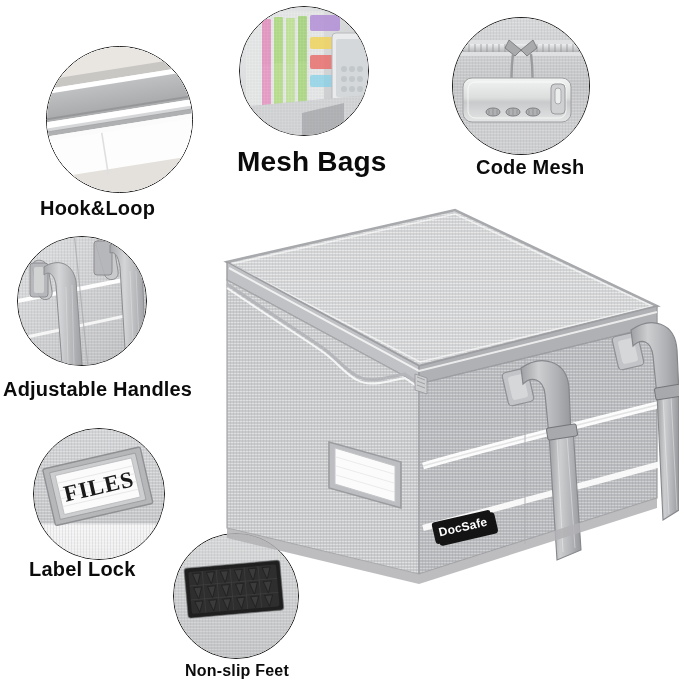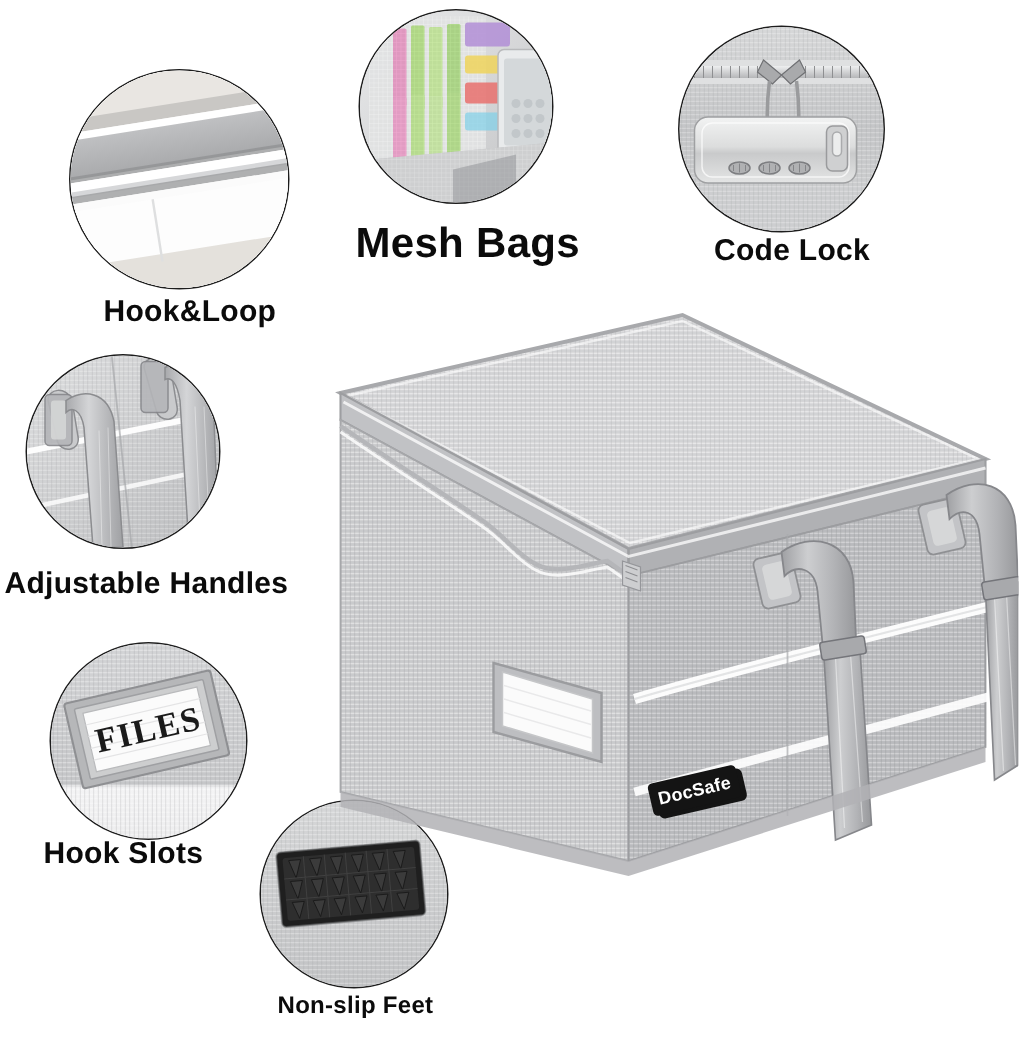--- a/index.html
+++ b/index.html
@@ -86,21 +86,21 @@
           <rect x="-40" y="83" width="230" height="40" fill="#fdfdfd"></rect>
           <rect x="-40" y="120" width="230" height="30" fill="#e4e1dc"></rect>
           <rect x="-40" y="147" width="230" height="40" fill="#d8d5d0"></rect>
           <rect x="52" y="83" width="1.6" height="42" fill="#dedfe0"></rect>
         </g>
         <g opacity=".5" transform="rotate(-9 72 72)">
           <rect x="-40" y="-10" width="230" height="3" fill="#8a6d5a"></rect>
         </g>
       </svg>
     </div>
-    <div class="clabel" id="l-hl" style="left: 69px; top: 198px; font-size: 20px;">Hook&amp;Loop</div>
+    <div class="clabel" id="l-hl" style="left: 40px; top: 198px; font-size: 20px;">Hook&amp;Loop</div>
   </div>
 
   <div class="callout">
     <div class="circle" id="c-mb" style="left: 239px; top: 6px; width: 128px; height: 128px;">
       <svg width="128" height="128" viewBox="0 0 128 128" style="position:absolute;left:0;top:0;">
         <defs>
           <linearGradient id="mbBg" x1="0" y1="0" x2="1" y2="1">
             <stop offset="0" stop-color="#e9eaeb"></stop>
               <stop offset="1" stop-color="#c2c3c5"></stop>
           </linearGradient>
@@ -212,21 +212,21 @@
           </g>
         </g>
 
         <rect x="98" y="66" width="14" height="30" rx="4" fill="#cfd0d1" stroke="#9a9b9d"></rect>
         <rect x="102" y="70" width="6" height="16" rx="3" fill="#eceded" stroke="#aaabad"></rect>
 
         <rect x="0" y="106" width="136" height="30" fill="#cdced0"></rect>
         <rect x="0" y="106" width="136" height="30" fill="url(#wv)"></rect>
       </svg>
     </div>
-    <div class="clabel" id="l-lk" style="left: 476px; top: 157px; font-size: 20px;">Code Lock</div>
+    <div class="clabel" id="l-lk" style="left: 476px; top: 157px; font-size: 20px;">Code Mesh</div>
   </div>
 
   <div class="callout">
     <div class="circle" id="c-hd" style="left: 17px; top: 236px; width: 128px; height: 128px;">
       <svg width="128" height="128" viewBox="0 0 128 128" style="position:absolute;left:0;top:0;">
         <defs>
           <linearGradient id="hdBg" x1="0" y1="0" x2="1" y2="1">
             <stop offset="0" stop-color="#dedfe0"></stop>
               <stop offset="1" stop-color="#bcbdbf"></stop>
           </linearGradient>
@@ -297,21 +297,21 @@
           <rect x="14" y="28" width="100" height="58" rx="2" fill="#b6b7b9" stroke="#8f9093" stroke-width="1.4"></rect>
           <rect x="20" y="33" width="88" height="48" rx="1" fill="#cdcecf" stroke="#9fa0a3" stroke-width="1"></rect>
           <rect x="25" y="37" width="78" height="40" fill="#fbfbfb" stroke="#b9babc" stroke-width=".8"></rect>
           <g stroke="#e4e4e5" stroke-width=".8">
             <path d="M25 45H103M25 53H103M25 61H103M25 69H103"></path>
           </g>
         </g>
       </svg>
       <div class="ls-card" id="ls-text" style="left: 26px; top: 36px; width: 78px; height: 44px; font-size: 23px; letter-spacing: 1px; transform: rotate(-13deg);">FILES</div>
     </div>
-    <div class="clabel" id="l-ls" style="left: 29px; top: 559px; font-size: 20px;">Hook Slots</div>
+    <div class="clabel" id="l-ls" style="left: 29px; top: 559px; font-size: 20px;">Label Lock</div>
   </div>
 
   <div class="callout">
     <div class="circle" id="c-ft" style="left: 173px; top: 533px; width: 124px; height: 124px;">
       <svg width="124" height="124" viewBox="0 0 124 124" style="position:absolute;left:0;top:0;">
         <defs>
           <linearGradient id="ftBg" x1="0" y1="0" x2="0" y2="1">
             <stop offset="0" stop-color="#d6d7d8"></stop>
               <stop offset="1" stop-color="#c2c3c5"></stop>
           </linearGradient>

